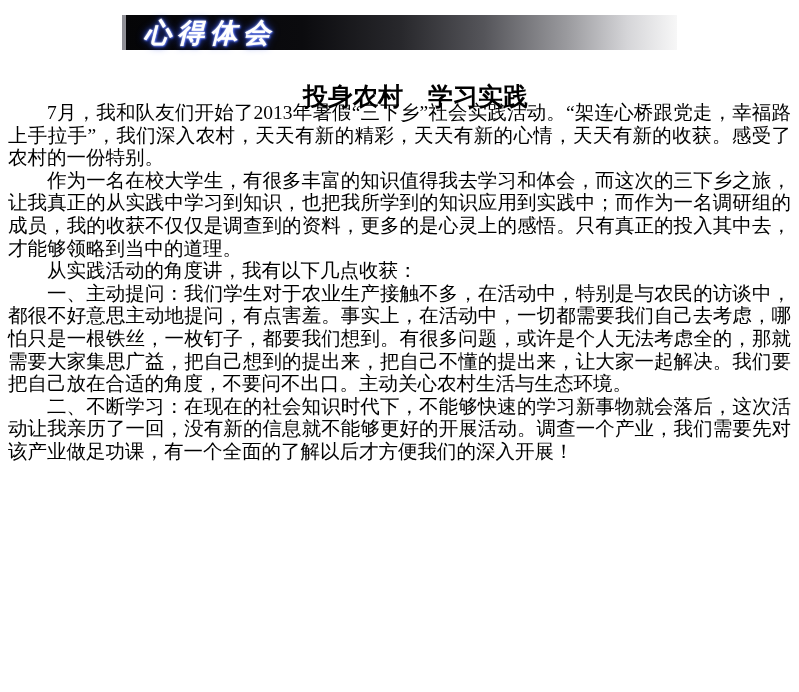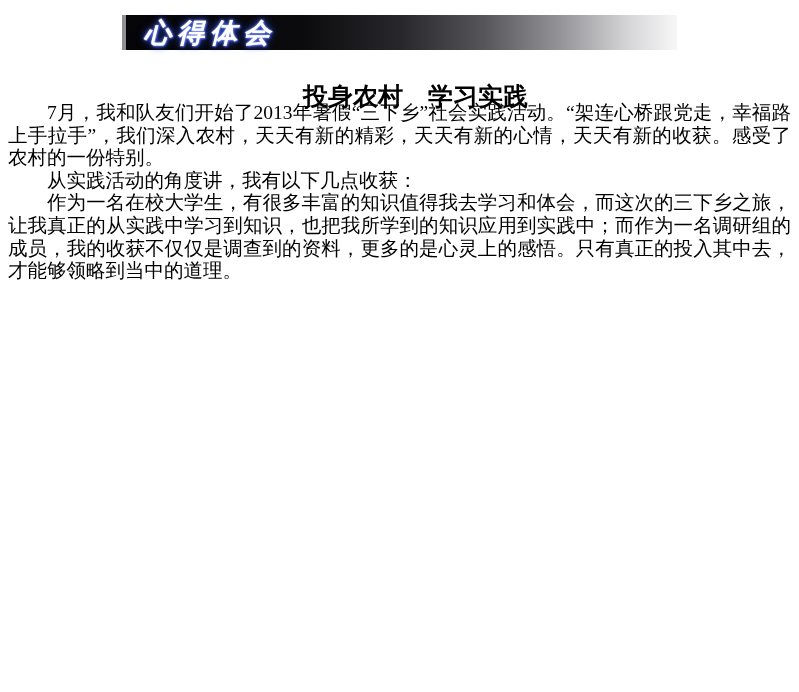--- a/index.html
+++ b/index.html
@@ -83,17 +83,19 @@
 <div class="page">
 
   <div class="banner">
     <span class="banner-text">心得体会</span>
   </div>
 
   <h1 class="doc-title">投身农村　学习实践</h1>
 
   <div class="content">
     <p>7月，我和队友们开始了2013年暑假“三下乡”社会实践活动。“架连心桥跟党走，幸福路上手拉手”，我们深入农村，天天有新的精彩，天天有新的心情，天天有新的收获。感受了农村的一份特别。</p>
+    <p>作为一名在校大学生，有很多丰富的知识值得我去学习和体会，而这次的三下乡之旅，让我真正的从实践中学习到知识，也把我所学到的知识应用到实践中；而作为一名调研组的成员，我的收获不仅仅是调查到的资料，更多的是心灵上的感悟。只有真正的投入其中去，才能够领略到当中的道理。</p>
     <p>从实践活动的角度讲，我有以下几点收获：</p>
-    <p>作为一名在校大学生，有很多丰富的知识值得我去学习和体会，而这次的三下乡之旅，让我真正的从实践中学习到知识，也把我所学到的知识应用到实践中；而作为一名调研组的成员，我的收获不仅仅是调查到的资料，更多的是心灵上的感悟。只有真正的投入其中去，才能够领略到当中的道理。</p>
+    <p>一、主动提问：我们学生对于农业生产接触不多，在活动中，特别是与农民的访谈中，都很不好意思主动地提问，有点害羞。事实上，在活动中，一切都需要我们自己去考虑，哪怕只是一根铁丝，一枚钉子，都要我们想到。有很多问题，或许是个人无法考虑全的，那就需要大家集思广益，把自己想到的提出来，把自己不懂的提出来，让大家一起解决。我们要把自己放在合适的角度，不要问不出口。主动关心农村生活与生态环境。</p>
+    <p>二、不断学习：在现在的社会知识时代下，不能够快速的学习新事物就会落后，这次活动让我亲历了一回，没有新的信息就不能够更好的开展活动。调查一个产业，我们需要先对该产业做足功课，有一个全面的了解以后才方便我们的深入开展！</p>
   </div>
 
 </div>
 
 </body></html>

